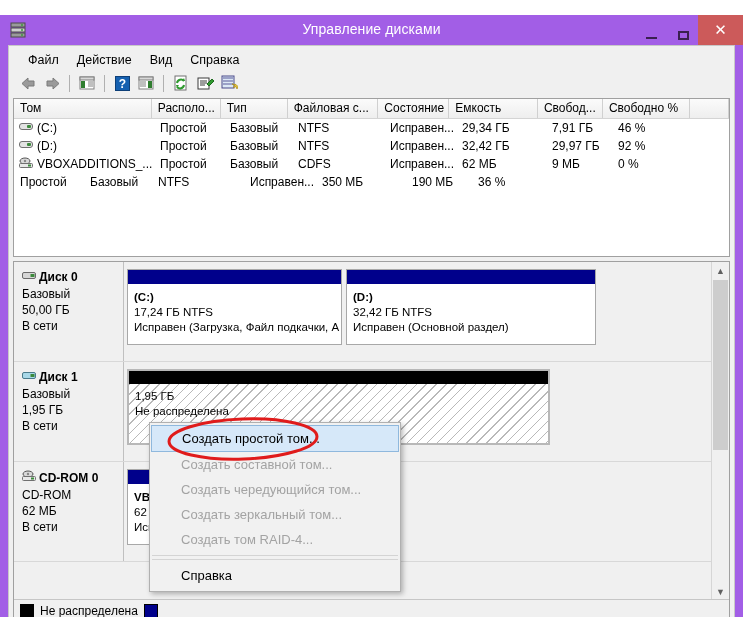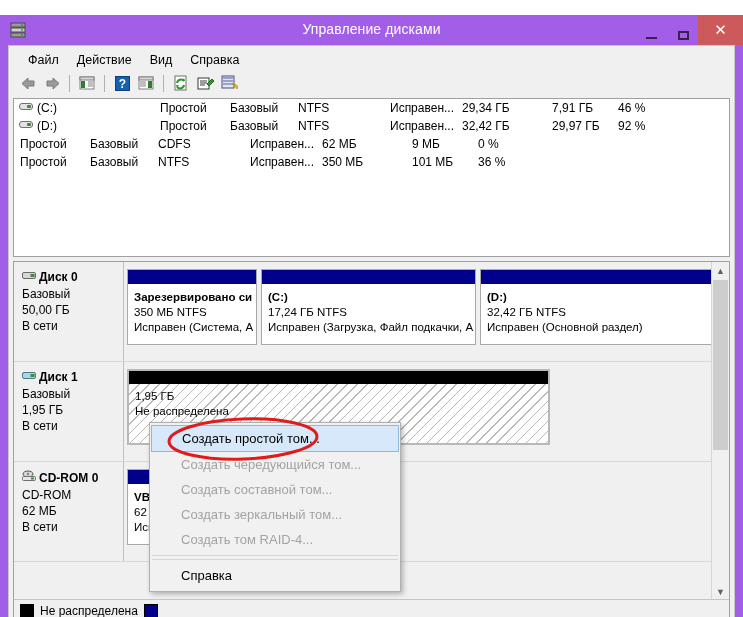--- a/index.html
+++ b/index.html
@@ -441,20 +441,31 @@
       <div class="tb-btn">
         <svg width="17" height="16" viewBox="0 0 17 16">
           <rect x="1" y="1" width="12" height="12" fill="#dce8f5" stroke="#4a4a8a"></rect>
           <path d="M2 3 h10 M2 6 h10 M2 9 h10" stroke="#5a5a9a" stroke-width="1"></path>
           <path d="M11 9 l2.5 1 l-1 2.5 l2.5 -1 l1 2.5 l1 -2.5 l-2 -2 z" fill="#e8c43a" stroke="#a88a10" stroke-width="0.7"></path>
         </svg>
       </div>
     </div>
 
     <div id="vol-list">
+      <div id="vol-header">
+        <div class="hcell" style="width:140px">Том</div>
+        <div class="hcell" style="width:70px">Располо...</div>
+        <div class="hcell" style="width:68px">Тип</div>
+        <div class="hcell" style="width:92px">Файловая с...</div>
+        <div class="hcell" style="width:72px">Состояние</div>
+        <div class="hcell" style="width:90px">Емкость</div>
+        <div class="hcell" style="width:66px">Свобод...</div>
+        <div class="hcell" style="width:88px">Свободно %</div>
+        <div class="hcell" style="width:40px"></div>
+      </div>
 
       <div class="vrow">
         <div class="cell name" style="width:140px">
           <span class="vol-icon">
             <svg width="14" height="11" viewBox="0 0 14 11">
               <rect x="0.5" y="2.5" width="13" height="6" rx="2.5" fill="#e3e3e3" stroke="#707070"></rect>
               <rect x="8" y="4" width="4" height="3" rx="1" fill="#3c8a3c"></rect>
             </svg>
           </span>
           <span>(C:)</span>
@@ -481,36 +492,47 @@
         <div class="cell" style="width:70px">Простой</div>
         <div class="cell" style="width:68px">Базовый</div>
         <div class="cell" style="width:92px">NTFS</div>
         <div class="cell" style="width:72px">Исправен...</div>
         <div class="cell" style="width:90px">32,42 ГБ</div>
         <div class="cell" style="width:66px">29,97 ГБ</div>
         <div class="cell" style="width:88px">92 %</div>
       </div>
 
       <div class="vrow">
+        <div class="cell name" style="width:140px">
+          <span class="vol-icon">
+            <svg width="14" height="12" viewBox="0 0 14 12">
+              <ellipse cx="6" cy="4" rx="5" ry="3" fill="#d9d9d9" stroke="#555"></ellipse>
+              <circle cx="6" cy="4" r="1.2" fill="#888"></circle>
+              <rect x="0.5" y="6.5" width="13" height="4" rx="1" fill="#e8e8e8" stroke="#707070"></rect>
+              <rect x="9" y="7.5" width="3" height="2" fill="#3c8a3c"></rect>
+            </svg>
+          </span>
+          <span>VBOXADDITIONS_...</span>
+        </div>
         <div class="cell" style="width:70px">Простой</div>
         <div class="cell" style="width:68px">Базовый</div>
         <div class="cell" style="width:92px">CDFS</div>
         <div class="cell" style="width:72px">Исправен...</div>
         <div class="cell" style="width:90px">62 МБ</div>
         <div class="cell" style="width:66px">9 МБ</div>
         <div class="cell" style="width:88px">0 %</div>
       </div>
 
       <div class="vrow">
         <div class="cell" style="width:70px">Простой</div>
         <div class="cell" style="width:68px">Базовый</div>
         <div class="cell" style="width:92px">NTFS</div>
         <div class="cell" style="width:72px">Исправен...</div>
         <div class="cell" style="width:90px">350 МБ</div>
-        <div class="cell" style="width:66px">101 МБ</div>
+        <div class="cell" style="width:66px">190 МБ</div>
         <div class="cell" style="width:88px">36 %</div>
       </div>
     </div>
 
     <div id="disk-pane">
       <div id="disk-scroll-area">
 
         <div class="disk-row">
           <div class="disk-info">
             <div class="dname">
@@ -520,28 +542,20 @@
                   <rect x="8.5" y="4" width="4" height="3" fill="#3c8a3c"></rect>
                 </svg>
               </span>
               <span>Диск 0</span>
             </div>
             <div class="dline">Базовый</div>
             <div class="dline">50,00 ГБ</div>
             <div class="dline">В сети</div>
           </div>
           <div class="disk-parts">
-            <div class="part" style="width:130px">
-              <div class="capbar"></div>
-              <div class="pbody">
-                <div class="pline bold">Зарезервировано си</div>
-                <div class="pline">350 МБ NTFS</div>
-                <div class="pline">Исправен (Система, А</div>
-              </div>
-            </div>
             <div class="part" style="width:215px">
               <div class="capbar"></div>
               <div class="pbody">
                 <div class="pline bold">(C:)</div>
                 <div class="pline">17,24 ГБ NTFS</div>
                 <div class="pline">Исправен (Загрузка, Файл подкачки, А</div>
               </div>
             </div>
             <div class="part" style="width:250px">
               <div class="capbar"></div>
@@ -620,22 +634,22 @@
         <span class="legend-sw" style="background:#000000"></span>
         <span class="legend-label">Не распределена</span>
         <span class="legend-sw" style="background:#00008b"></span>
         <span class="legend-label"></span>
       </div>
     </div>
   </div>
 
   <div id="ctxmenu">
     <div class="ctx-item highlight">Создать простой том...</div>
+    <div class="ctx-item disabled">Создать составной том...</div>
     <div class="ctx-item disabled">Создать чередующийся том...</div>
-    <div class="ctx-item disabled">Создать составной том...</div>
     <div class="ctx-item disabled">Создать зеркальный том...</div>
     <div class="ctx-item disabled">Создать том RAID-4...</div>
     <div class="ctx-sep"></div>
     <div class="ctx-sep"></div>
     <div class="ctx-item">Справка</div>
   </div>
 
   <svg id="annot" viewBox="0 0 743 617">
     <ellipse cx="243" cy="424" rx="74" ry="20" fill="none" stroke="#e01b1b" stroke-width="3" transform="rotate(-2 243 424)"></ellipse>
   </svg>

